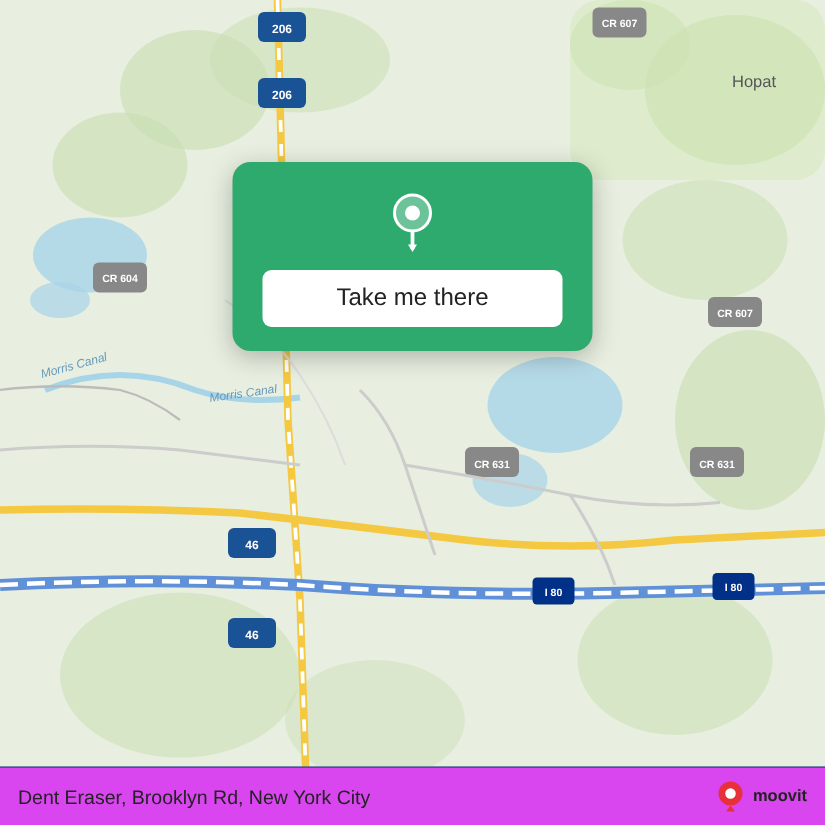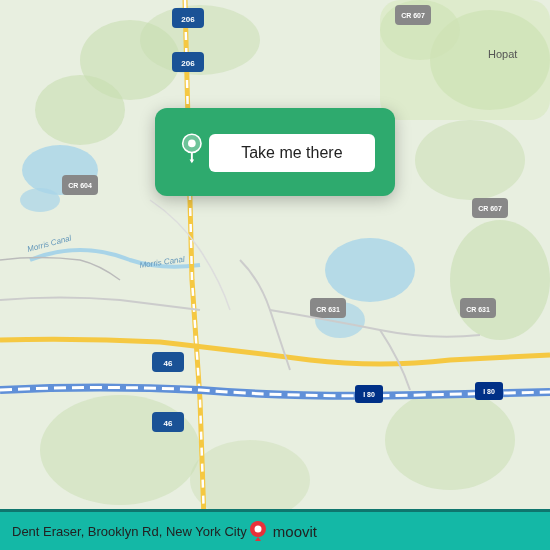--- a/index.html
+++ b/index.html
@@ -29,21 +29,21 @@
 
     
     #action-card {
       position: absolute;
       top: 108px;
       left: 155px;
       width: 240px;
       background-color: #2eaa6e;
       border-radius: 12px;
       display: flex;
-      flex-direction: row;
+      flex-direction: column;
       align-items: center;
       padding: 18px 20px 16px 20px;
       box-shadow: 0 4px 16px rgba(0,0,0,0.25);
       z-index: 10;
     }
 
     #location-pin-icon {
       width: 44px;
       height: 44px;
       margin-bottom: 10px;
@@ -61,25 +61,26 @@
       width: 100%;
       text-align: center;
     }
 
     
     #bottom-bar {
       position: absolute;
       bottom: 0;
       left: 0;
       width: 100%;
-      background-color: #14b8a6;
-      border-top: 3px solid #0f766e;
+      background-color: #d946ef;
+      border-top: 1px solid #0f766e;
       padding: 8px 12px 8px 12px;
       display: flex;
       align-items: center;
+      justify-content: space-between;
       z-index: 10;
     }
 
     #address-text {
       font-size: 13px;
       color: #222;
       font-weight: 400;
     }
 
     #moovit-logo {
@@ -87,22 +88,22 @@
       align-items: center;
       gap: 4px;
     }
 
     #moovit-icon {
       width: 22px;
       height: 22px;
     }
 
     #moovit-label {
-      font-size: 15px;
-      font-weight: normal;
+      font-size: 11px;
+      font-weight: bold;
       color: #222;
     }
 
     
     #osm-attribution {
       position: absolute;
       bottom: 38px;
       left: 6px;
       font-size: 9px;
       color: #444;

